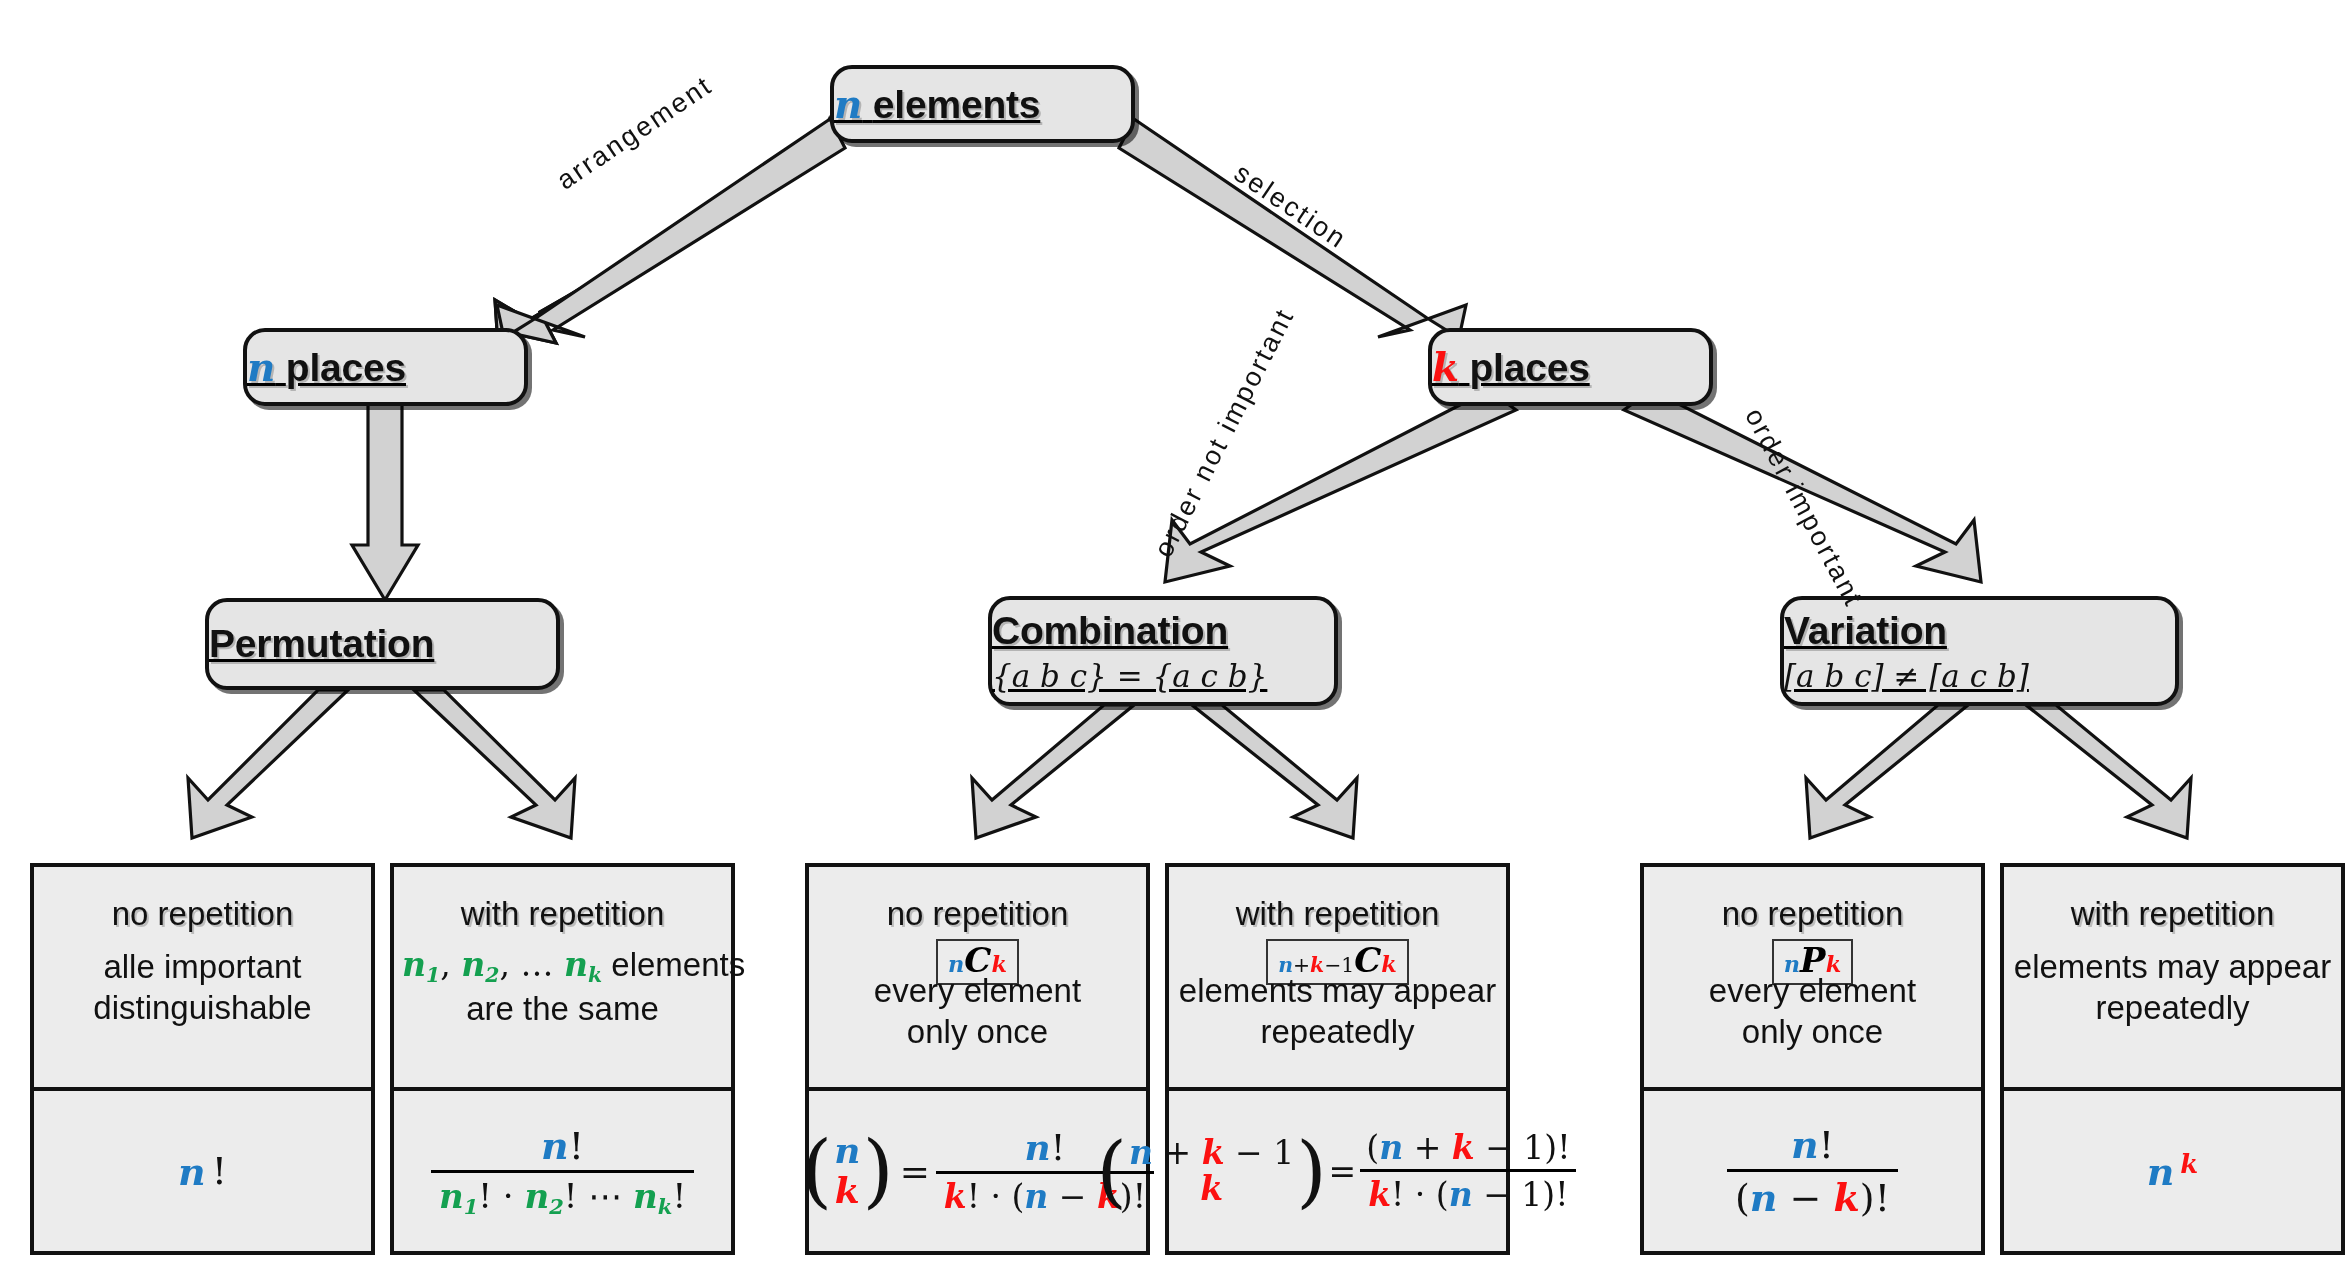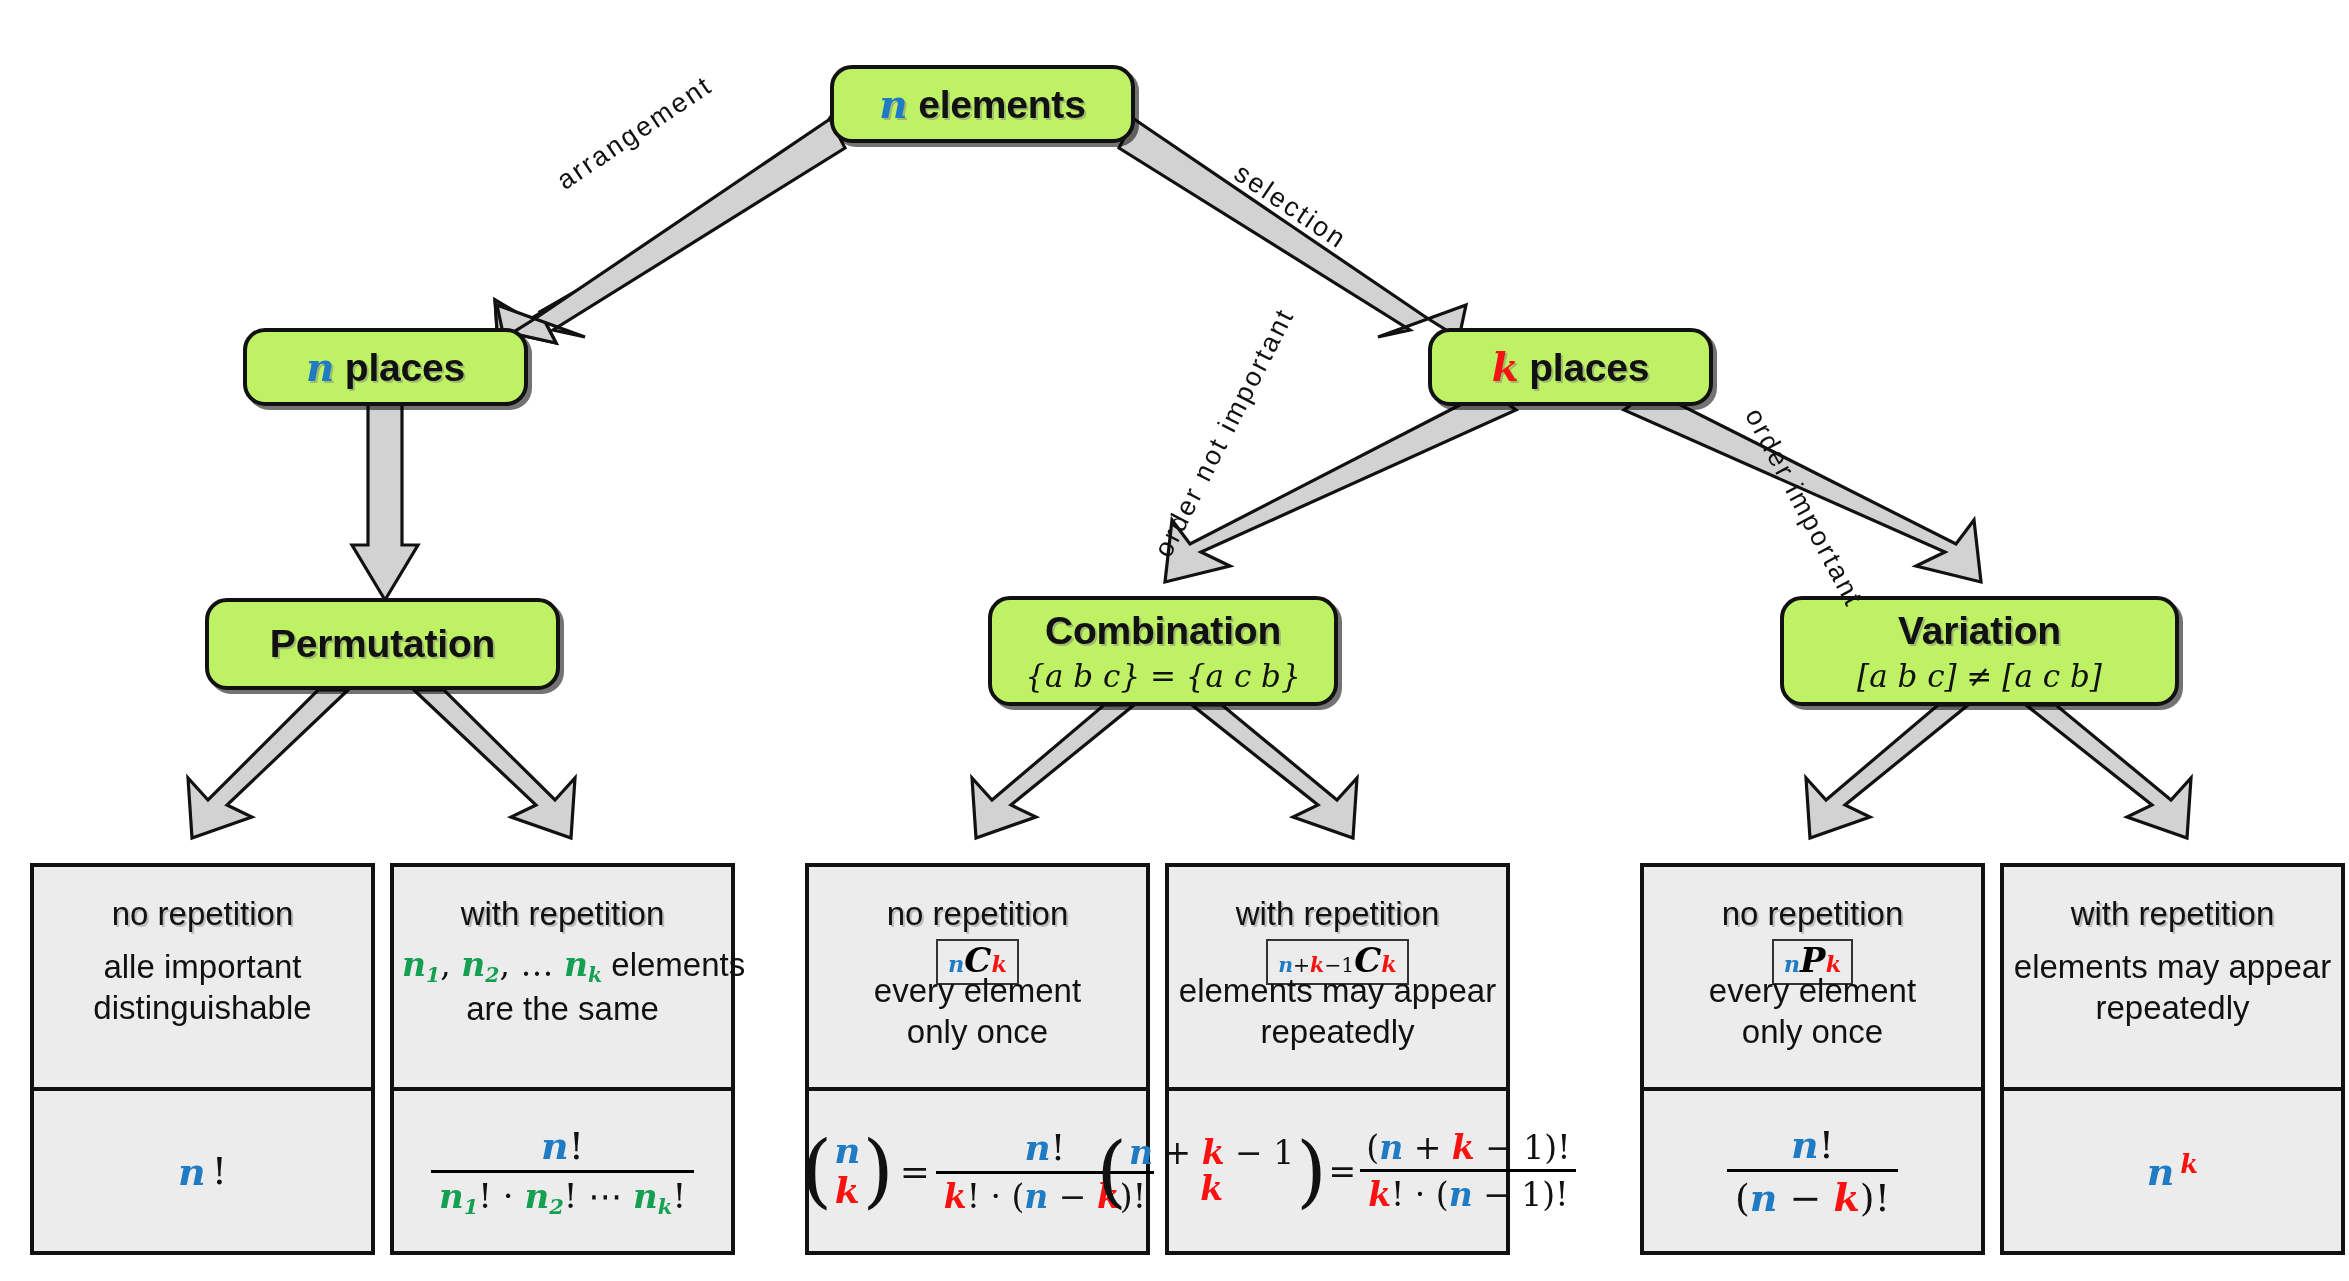--- a/index.html
+++ b/index.html
@@ -9,29 +9,29 @@
     font-family:"Liberation Sans", sans-serif;
     position:relative;
     overflow:hidden;
   }
   #stage { position:absolute; left:0; top:0; width:2349px; height:1281px; }
 
   svg#edges { position:absolute; left:0; top:0; width:2349px; height:1281px; }
 
   .node {
     position:absolute;
-    background:#bef264;
+    background:#e5e5e5;
     border:4px solid #111111;
     border-radius:22px;
     display:flex;
     flex-direction:column;
-    align-items:center;
     justify-content:center;
     box-shadow: 4px 4px 0 rgba(0,0,0,0.55);
     z-index:5;
+    text-decoration:underline;
   }
   .node .title {
     font-weight:bold;
     font-size:39px;
     color:#111;
     letter-spacing:-0.2px;
     white-space:nowrap;
     text-shadow: 2px 2px 0 rgba(120,120,120,0.45);
   }
   .node .sub {

